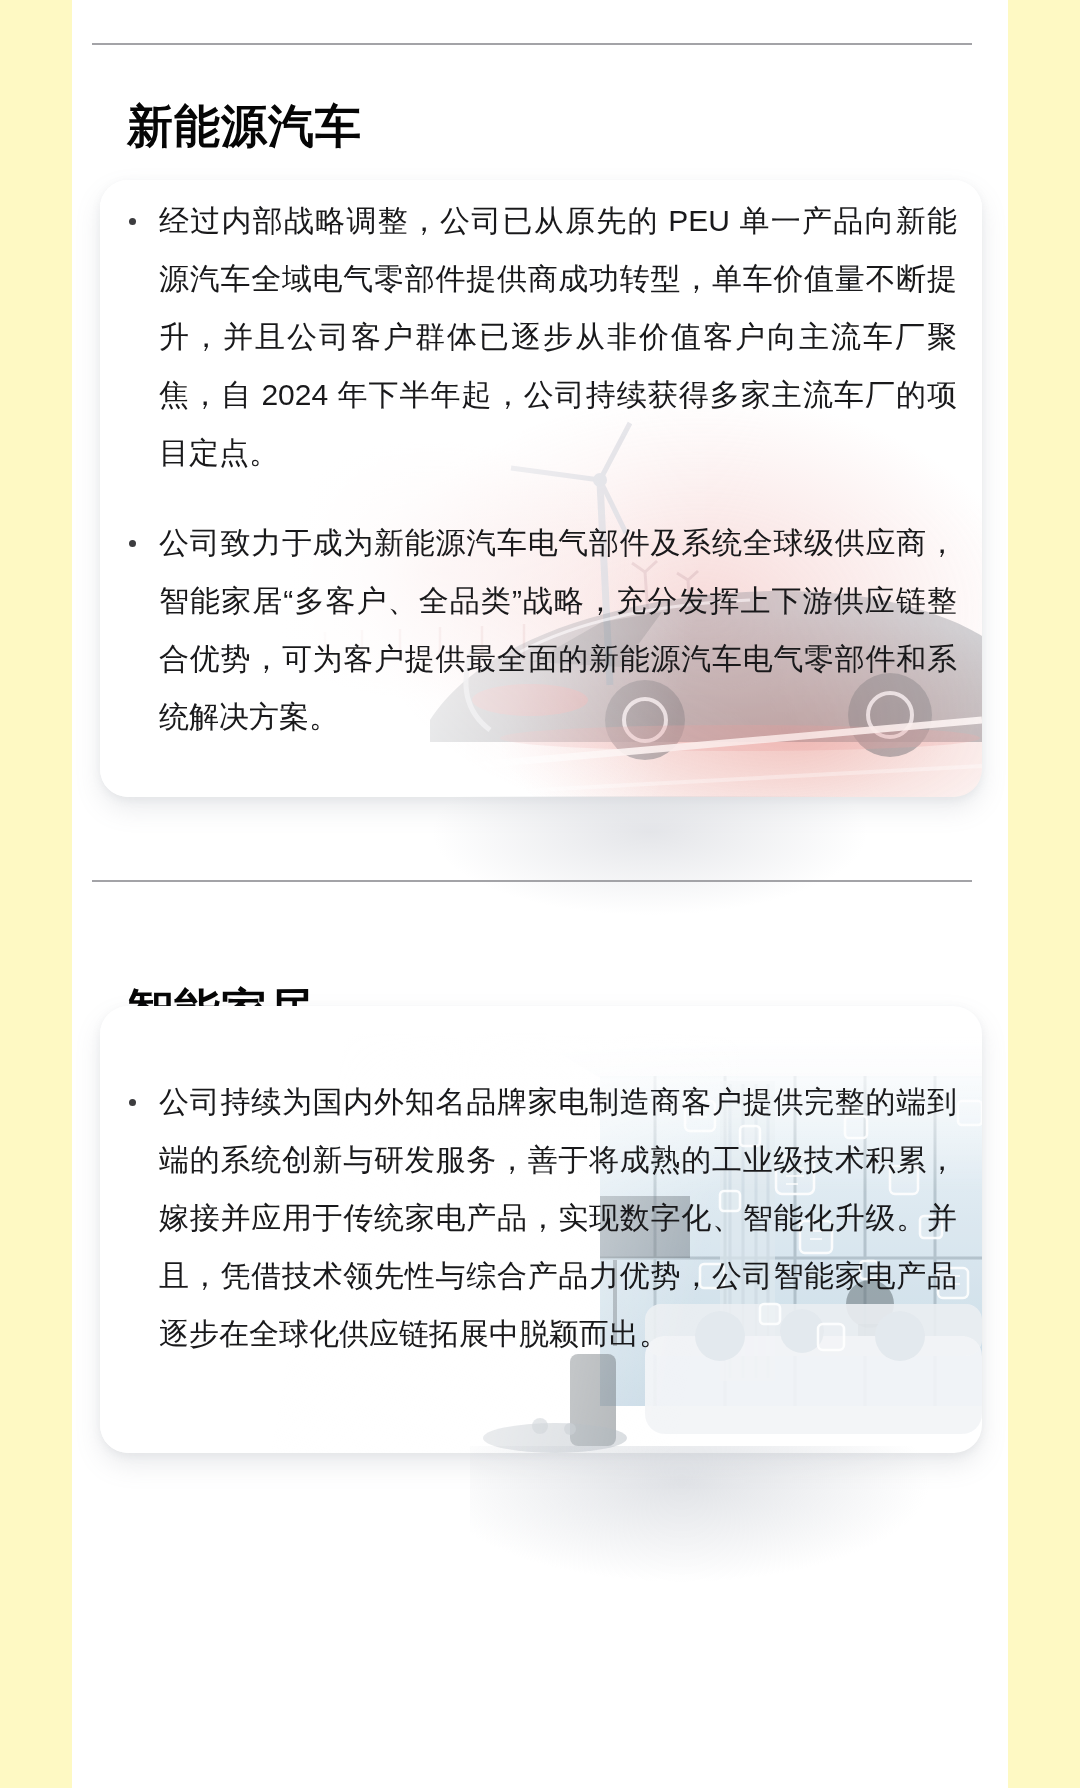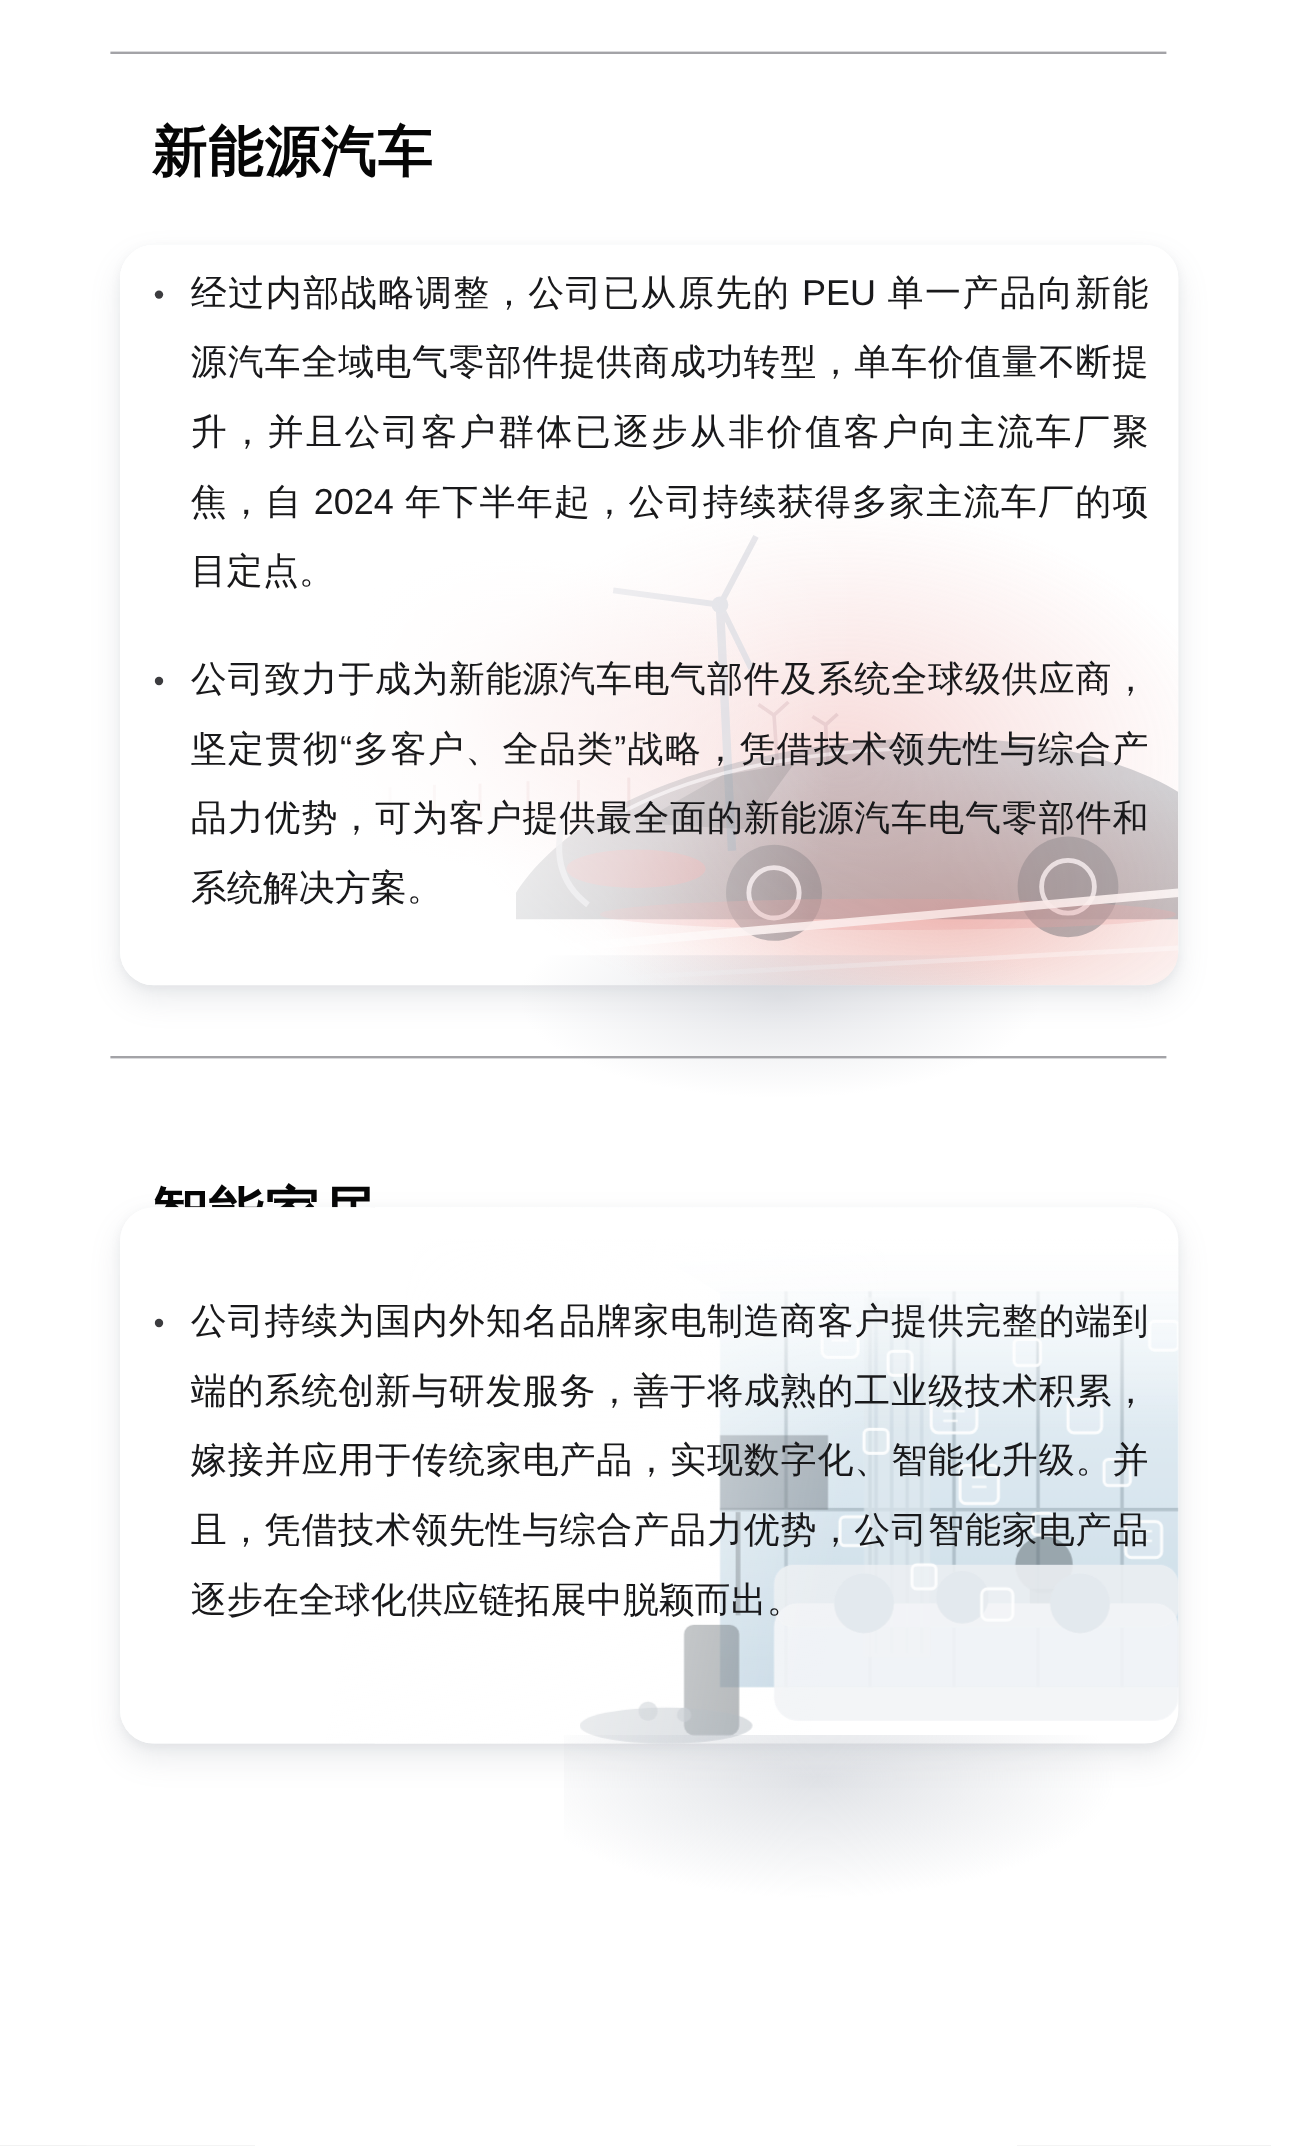--- a/index.html
+++ b/index.html
@@ -1,37 +1,37 @@
 <!DOCTYPE html>
 <html><head>
 <meta charset="utf-8">
 <style>
   html,body{margin:0;padding:0;background:#e9e9ea;}
   .screen{
     position:relative;width:1080px;height:1788px;margin:0 auto;
-    background:#ffffff;overflow:hidden;
+    background:#fef9c3;overflow:hidden;
     font-family:"Liberation Sans","DejaVu Sans",sans-serif;
     -webkit-font-smoothing:antialiased;
   }
   .content-column{position:absolute;left:72px;top:0;width:936px;height:1788px;background:#ffffff;}
   .divider{position:absolute;left:92px;width:880px;height:2px;background:#a3a3a7;}
   .divider.d1{top:43px;}
   .divider.d2{top:880px;}
   .section-heading{
     position:absolute;left:127px;width:760px;
     font-size:46px;line-height:52px;font-weight:800;color:#060606;letter-spacing:1px;
   }
   .section-heading.h1{top:100px;}
   .section-heading.h2{top:984px;}
   .card{
     position:absolute;left:100px;width:882px;background:#ffffff;border-radius:28px;
     box-shadow:0 12px 26px rgba(130,136,150,.16),0 3px 8px rgba(130,136,150,.10);
     overflow:hidden;
   }
-  .card.card1{top:204px;height:617px;}
+  .card.card1{top:180px;height:617px;}
   .card.card2{top:1006px;height:447px;font-family:Liberation Serif, serif;}
   .scene{position:absolute;right:0;top:0;bottom:0;pointer-events:none;}
   .scene svg{display:block;height:100%;width:auto;}
   .scene-veil{position:absolute;inset:0;pointer-events:none;
     background:linear-gradient(100deg,#ffffff 26%,rgba(255,255,255,.55) 45%,rgba(255,255,255,0) 68%),
                linear-gradient(to bottom,#ffffff 6%,rgba(255,255,255,0) 42%);}
   .bullets{position:relative;list-style:none;margin:0;}
   .card1 .bullets{padding:12px 25px 0 29px;}
   .card2 .bullets{padding:67px 25px 0 29px;}
   .bullet{display:flex;align-items:flex-start;}
@@ -125,21 +125,21 @@
       </svg>
     </div>
     <div class="scene-veil"></div>
     <ul class="bullets">
       <li class="bullet">
         <span class="bullet-dot"></span>
         <span class="bullet-text">经过内部战略调整，公司已从原先的 PEU 单一产品向新能源汽车全域电气零部件提供商成功转型，单车价值量不断提升，并且公司客户群体已逐步从非价值客户向主流车厂聚焦，自 2024 年下半年起，公司持续获得多家主流车厂的项目定点。</span>
       </li>
       <li class="bullet">
         <span class="bullet-dot"></span>
-        <span class="bullet-text">公司致力于成为新能源汽车电气部件及系统全球级供应商，坚定贯彻“多客户、全品类”战略，凭借技术领先性与综合产品力优势，可为客户提供最全面的新能源汽车电气零部件和系统解决方案。</span>
+        <span class="bullet-text">公司致力于成为新能源汽车电气部件及系统全球级供应商，智能家居“多客户、全品类”战略，充分发挥上下游供应链整合优势，可为客户提供最全面的新能源汽车电气零部件和系统解决方案。</span>
       </li>
     </ul>
   </div>
 
   <div class="wisp w1"></div>
 
   <div class="divider d2"></div>
 
   <div class="section-heading h2">智能家居</div>
 

